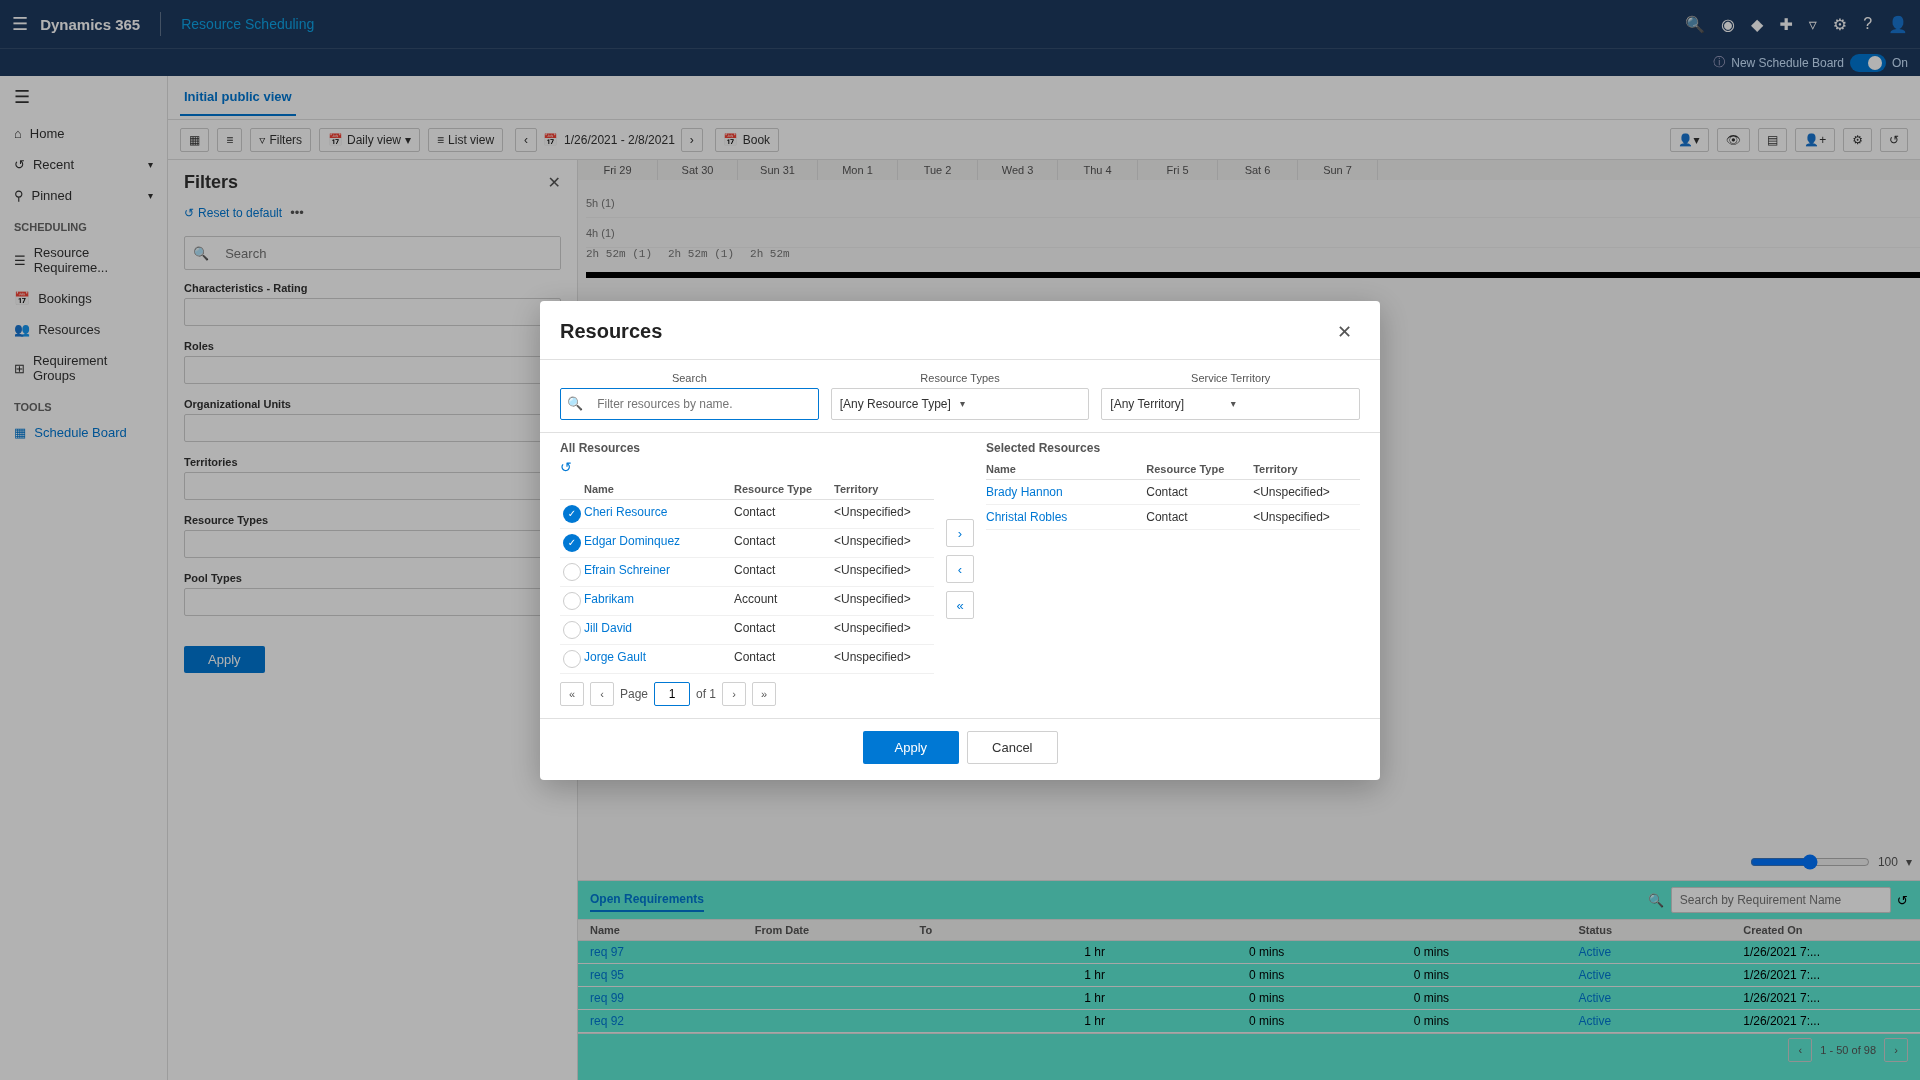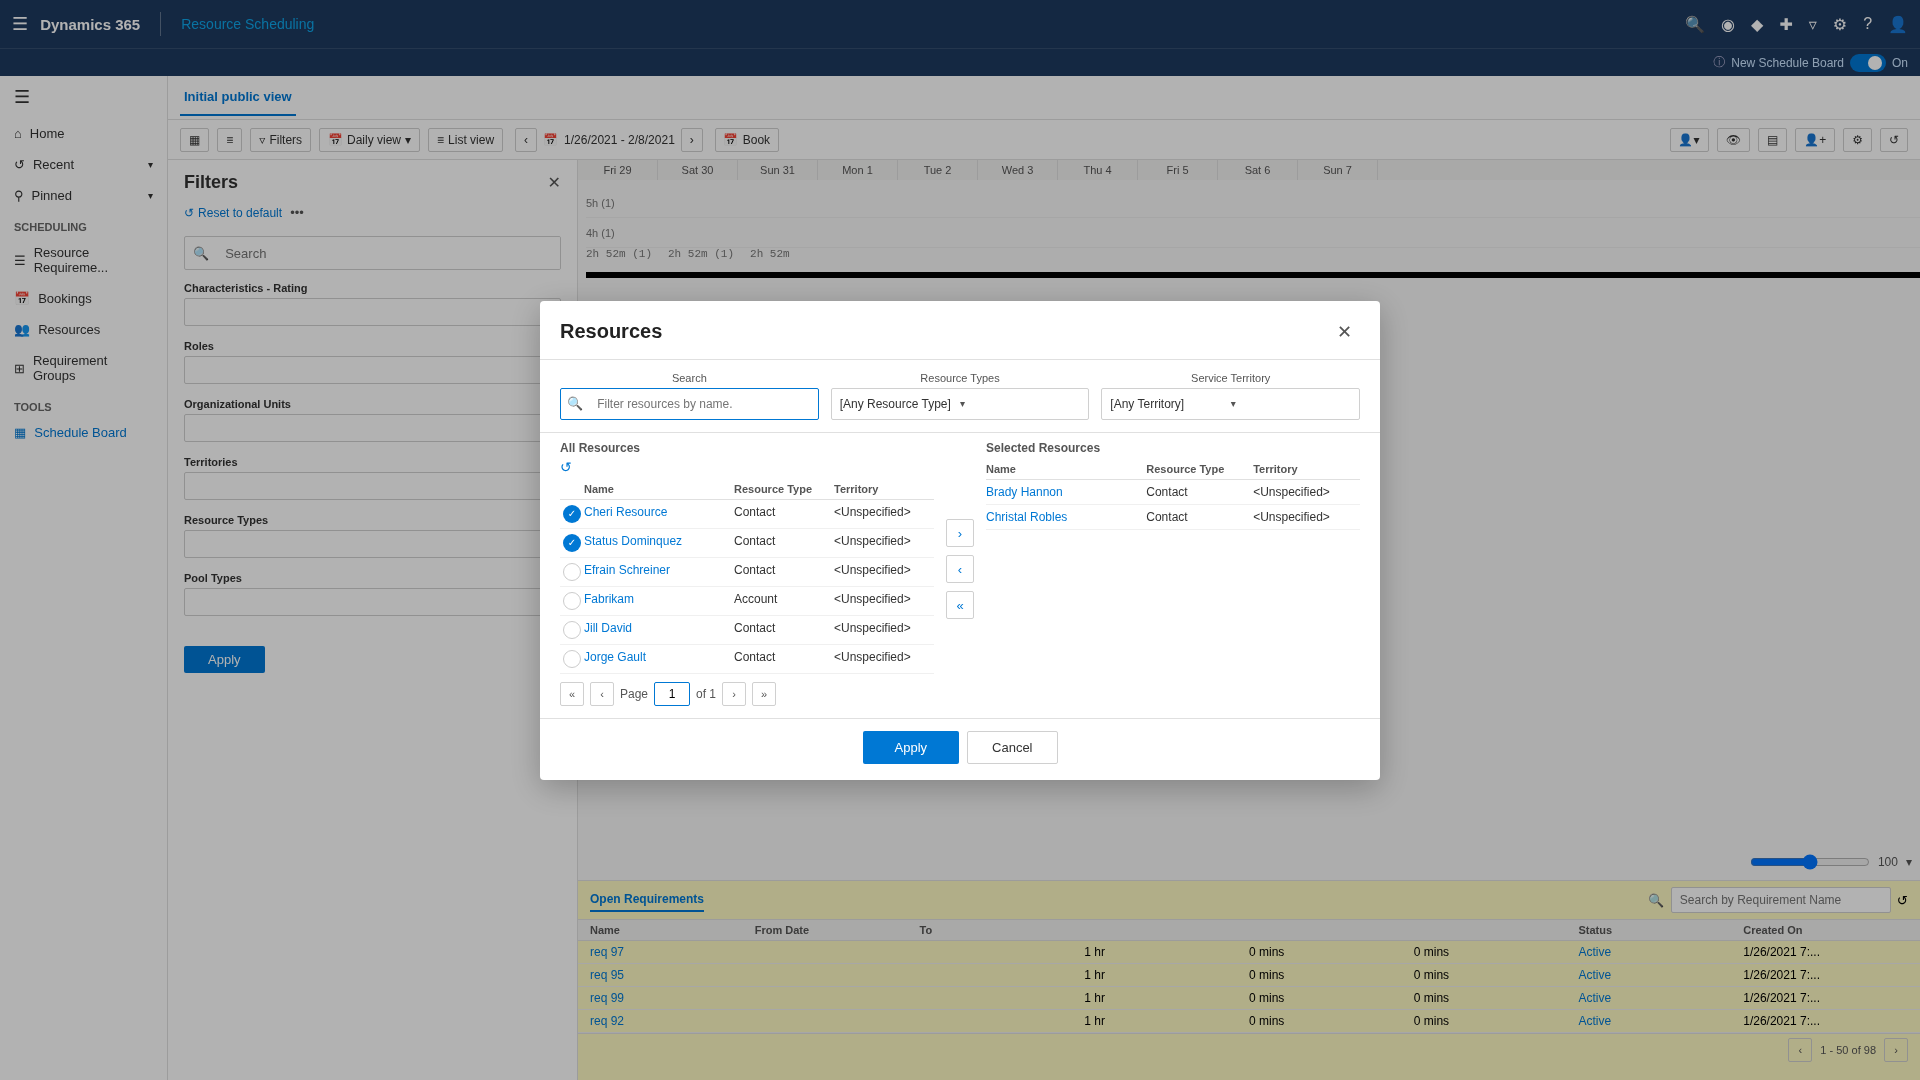--- a/index.html
+++ b/index.html
@@ -59,21 +59,21 @@
     .apply-btn { background: #0078d4; color: #fff; border: none; border-radius: 2px; padding: 6px 24px; font-size: 13px; cursor: pointer; margin-top: auto; align-self: flex-start; }
 
     
     .calendar-area { margin-left: 410px; height: 100%; position: relative; overflow: hidden; }
     .cal-months { display: flex; background: #fff; border-bottom: 1px solid #e0e0e0; padding: 6px 0; }
     .cal-month-label { font-size: 13px; font-weight: 600; color: #333; padding: 0 24px; }
     .cal-days { display: flex; background: #f3f2f1; }
     .cal-day { min-width: 80px; text-align: center; padding: 4px 0; font-size: 11px; color: #555; border-right: 1px solid #e0e0e0; }
 
     
-    .bottom-table { position: absolute; bottom: 0; left: 0; right: 0; height: 200px; background: #fef9c3; border-top: 1px solid #e0e0e0; }
+    .bottom-table { position: absolute; bottom: 0; left: 0; right: 0; height: 200px; background: #5eead4; border-top: 1px solid #e0e0e0; }
     .bottom-table-header { display: flex; align-items: center; gap: 16px; padding: 6px 12px; border-bottom: 1px solid #e0e0e0; }
     .bottom-tab { font-size: 12px; color: #0078d4; font-weight: 600; border-bottom: 2px solid #0078d4; padding: 4px 0; }
     .req-search { display: flex; align-items: center; gap: 6px; margin-left: auto; }
     .req-search input { height: 26px; width: 220px; border: 1px solid #d0d0d0; border-radius: 2px; padding: 0 8px; font-size: 12px; }
     .table-head { display: flex; background: #f3f2f1; border-bottom: 1px solid #e0e0e0; padding: 4px 12px; font-size: 11px; font-weight: 600; color: #555; }
     .table-head-cell { flex: 1; }
     .table-row { display: flex; padding: 4px 12px; border-bottom: 1px solid #f0f0f0; font-size: 12px; align-items: center; }
     .table-cell { flex: 1; }
     .link-text { color: #0078d4; cursor: pointer; text-decoration: none; }
     .status-active { color: #0078d4; }
@@ -459,21 +459,21 @@
             </div>
             <div class="col-type">Contact</div>
             <div class="col-territory">&lt;Unspecified&gt;</div>
           </div>
 
           <div class="resource-row">
             <div class="col-check">
               <div class="check-circle">✓</div>
             </div>
             <div class="col-name">
-              <span class="link-text">Status Dominquez</span>
+              <span class="link-text">Edgar Dominquez</span>
             </div>
             <div class="col-type">Contact</div>
             <div class="col-territory">&lt;Unspecified&gt;</div>
           </div>
 
           <div class="resource-row">
             <div class="col-check">
               <div class="check-empty"></div>
             </div>
             <div class="col-name">

